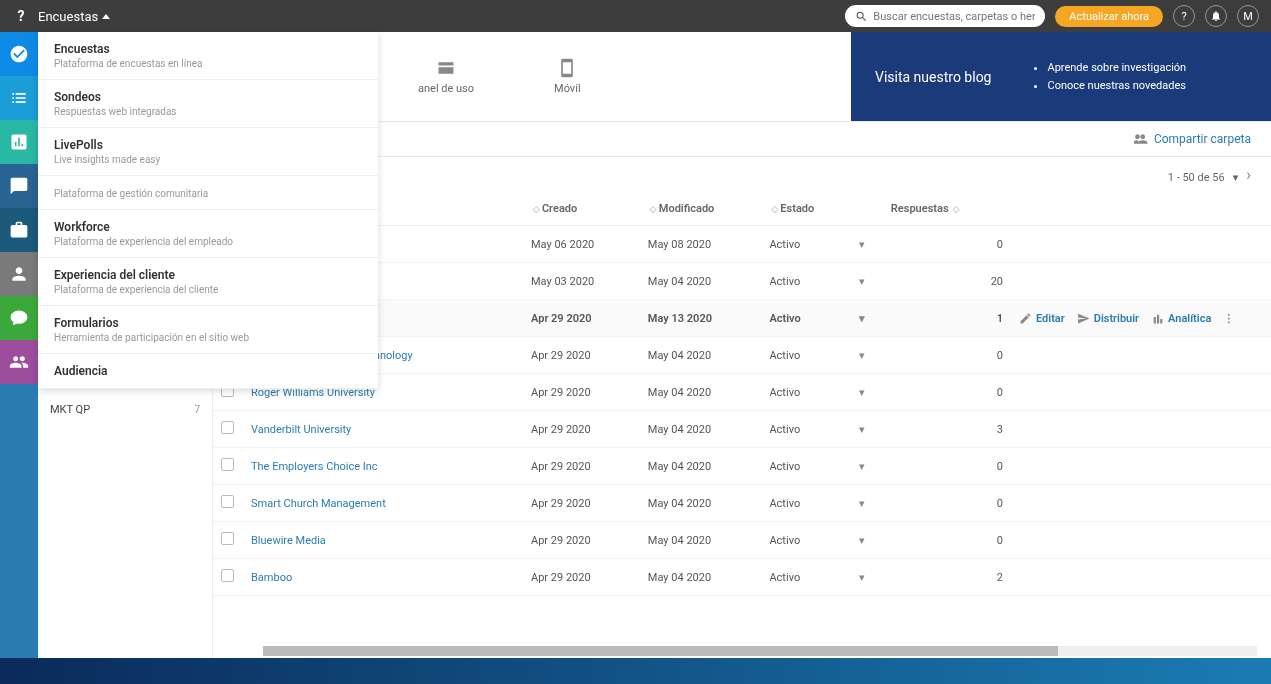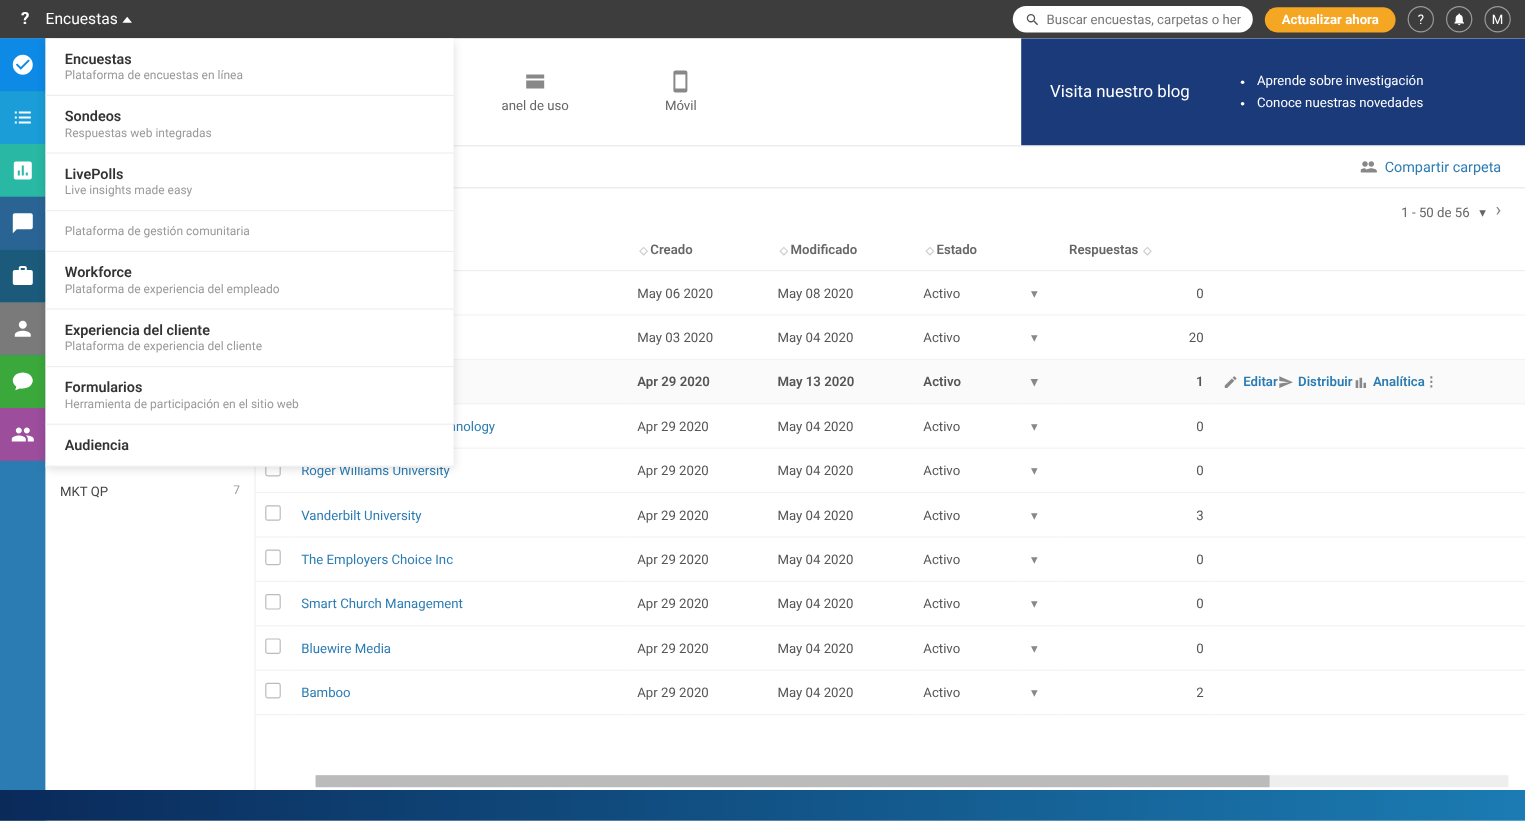--- a/index.html
+++ b/index.html
@@ -6,21 +6,21 @@
 body{background:#f5f5f5;overflow:hidden}
 .topbar{height:32px;background:#3d3d3d;display:flex;align-items:center;padding:0 12px;justify-content:space-between}
 .topbar-left{display:flex;align-items:center;gap:8px;color:#fff;font-size:13px}
 .topbar-left .logo{width:18px;height:18px;display:flex;align-items:center;justify-content:center;font-weight:bold;font-size:14px;color:#fff}
 .topbar-left .dropdown-label{display:flex;align-items:center;gap:4px;cursor:pointer}
 .caret-up{width:0;height:0;border-left:4px solid transparent;border-right:4px solid transparent;border-bottom:5px solid #fff}
 .topbar-right{display:flex;align-items:center;gap:10px}
 .search-box{display:flex;align-items:center;background:#fff;border-radius:12px;padding:2px 10px;height:22px;width:200px}
 .search-box svg{width:13px;height:13px;fill:#555;margin-right:5px}
 .search-box input{border:none;outline:none;font-size:11px;flex:1;color:#555}
-.btn-upgrade{background:#f5a623;color:#fff;border:none;border-radius:12px;padding:4px 14px;font-size:11px;font-weight:700;cursor:pointer}
+.btn-upgrade{background:#f5a623;color:#fff;border:none;border-radius:12px;padding:4px 14px;font-size:11px;font-weight:400;cursor:pointer}
 .icon-circle{width:22px;height:22px;border:1px solid #999;border-radius:50%;display:flex;align-items:center;justify-content:center;color:#fff;font-size:11px;cursor:pointer}
 .main-area{display:flex;height:calc(100vh - 32px)}
 .sidebar{width:38px;background:#2b7cb3;display:flex;flex-direction:column}
 .sidebar .s-item{height:44px;display:flex;align-items:center;justify-content:center;cursor:pointer}
 .s-item svg{width:20px;height:20px;fill:#fff}
 .s0{background:#0d8ae6}
 .s1{background:#1b9dd8}
 .s2{background:#29b8a3}
 .s3{background:#2a6494}
 .s4{background:#1b5a7a}
@@ -51,21 +51,21 @@
 .folder-item.active{background:#eaf3fa;border-left:3px solid #2b7cb3;font-weight:600}
 .table-wrap{flex:1;overflow:auto}
 table{width:100%;border-collapse:collapse;font-size:11px}
 thead th{text-align:left;padding:10px 8px;color:#666;font-weight:600;border-bottom:1px solid #eee;white-space:nowrap}
 thead th .sort{color:#ccc;margin:0 2px;font-size:9px}
 tbody td{padding:10px 8px;border-bottom:1px solid #f3f3f3;color:#555;white-space:nowrap}
 tbody td a{color:#2b7cb3;text-decoration:none}
 tbody tr.hl{background:#fafafa}
 tbody tr.hl td{font-weight:600}
 .chk{width:13px;height:13px;border:1px solid #bbb;border-radius:2px;display:inline-block}
-.actions{display:flex;align-items:center}
+.actions{display:flex;gap:12px;align-items:center}
 .action{display:flex;align-items:center;gap:4px;color:#2b7cb3;font-size:11px;cursor:pointer}
 .action svg{width:13px;height:13px;fill:#888}
 .caret-dd{color:#888;cursor:pointer}
 .footer-grad{position:fixed;bottom:0;left:0;right:0;height:26px;background:linear-gradient(to right,#0a2a5a,#1b7cb3)}
 .scrollbar-h{position:absolute;bottom:28px;left:225px;right:14px;height:10px;background:#eee}
 .scrollbar-h .thumb{height:100%;background:#bbb;width:80%}
 </style>
 </head>
 <body>
 

